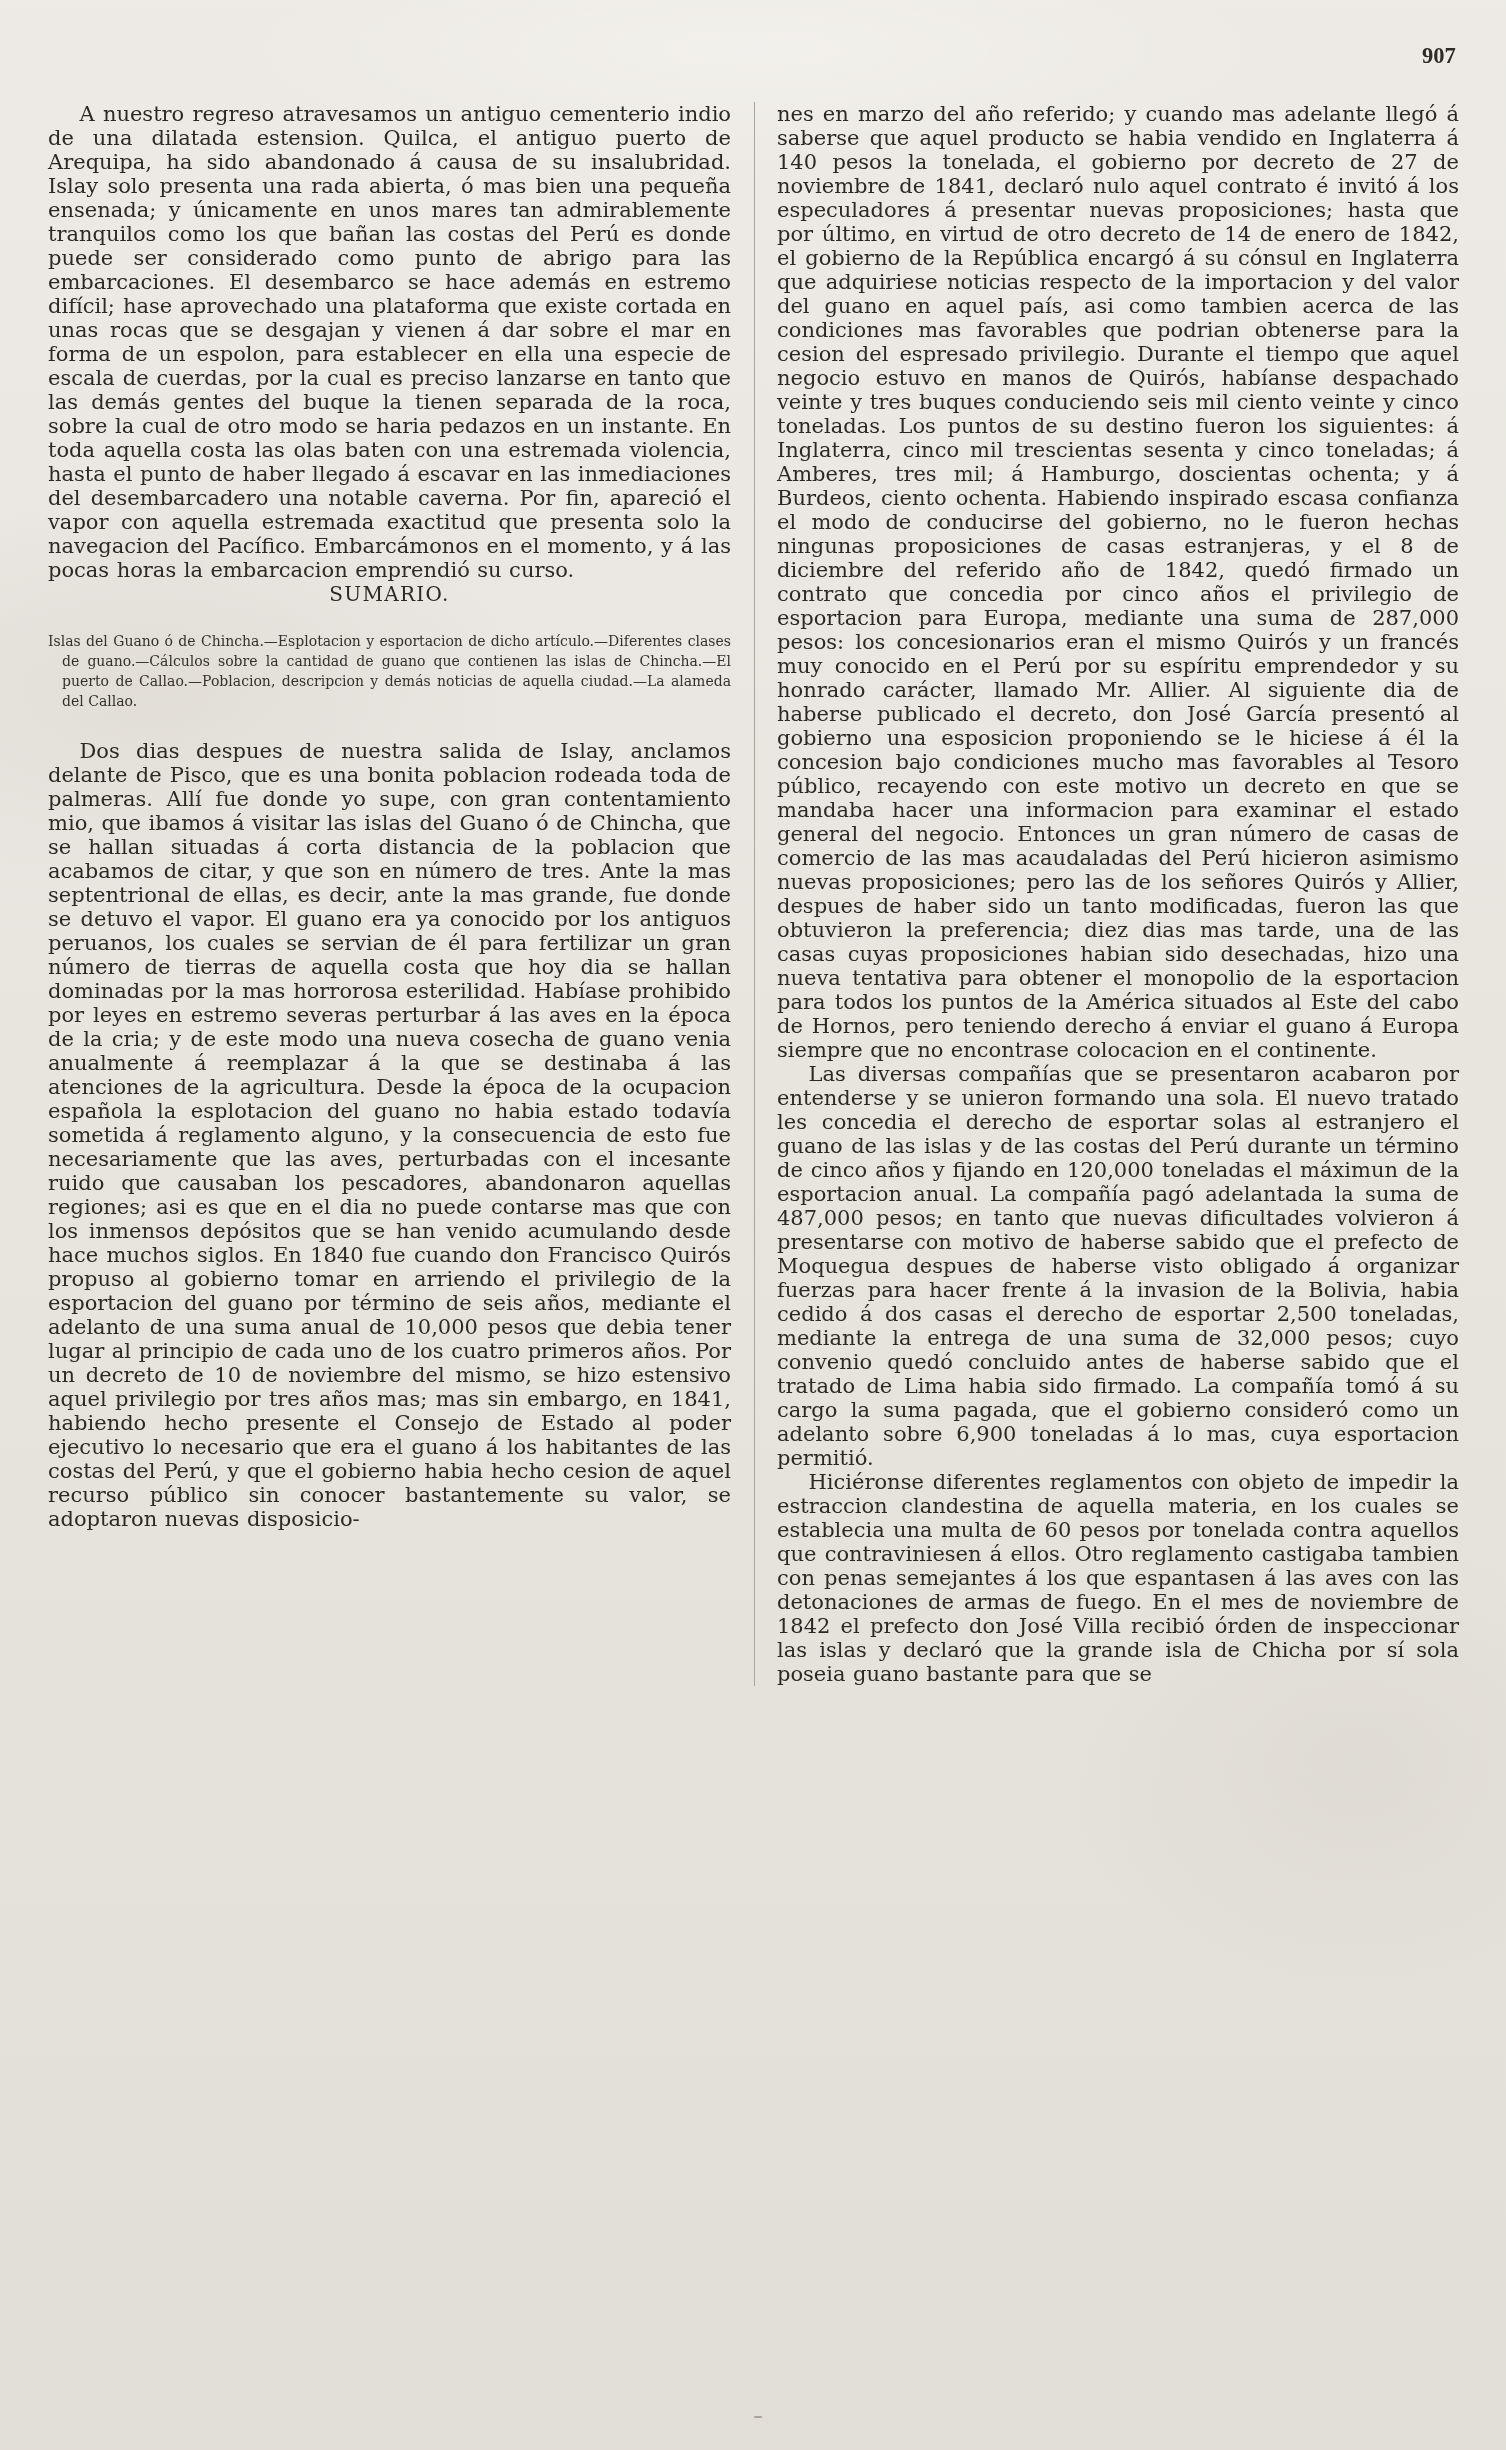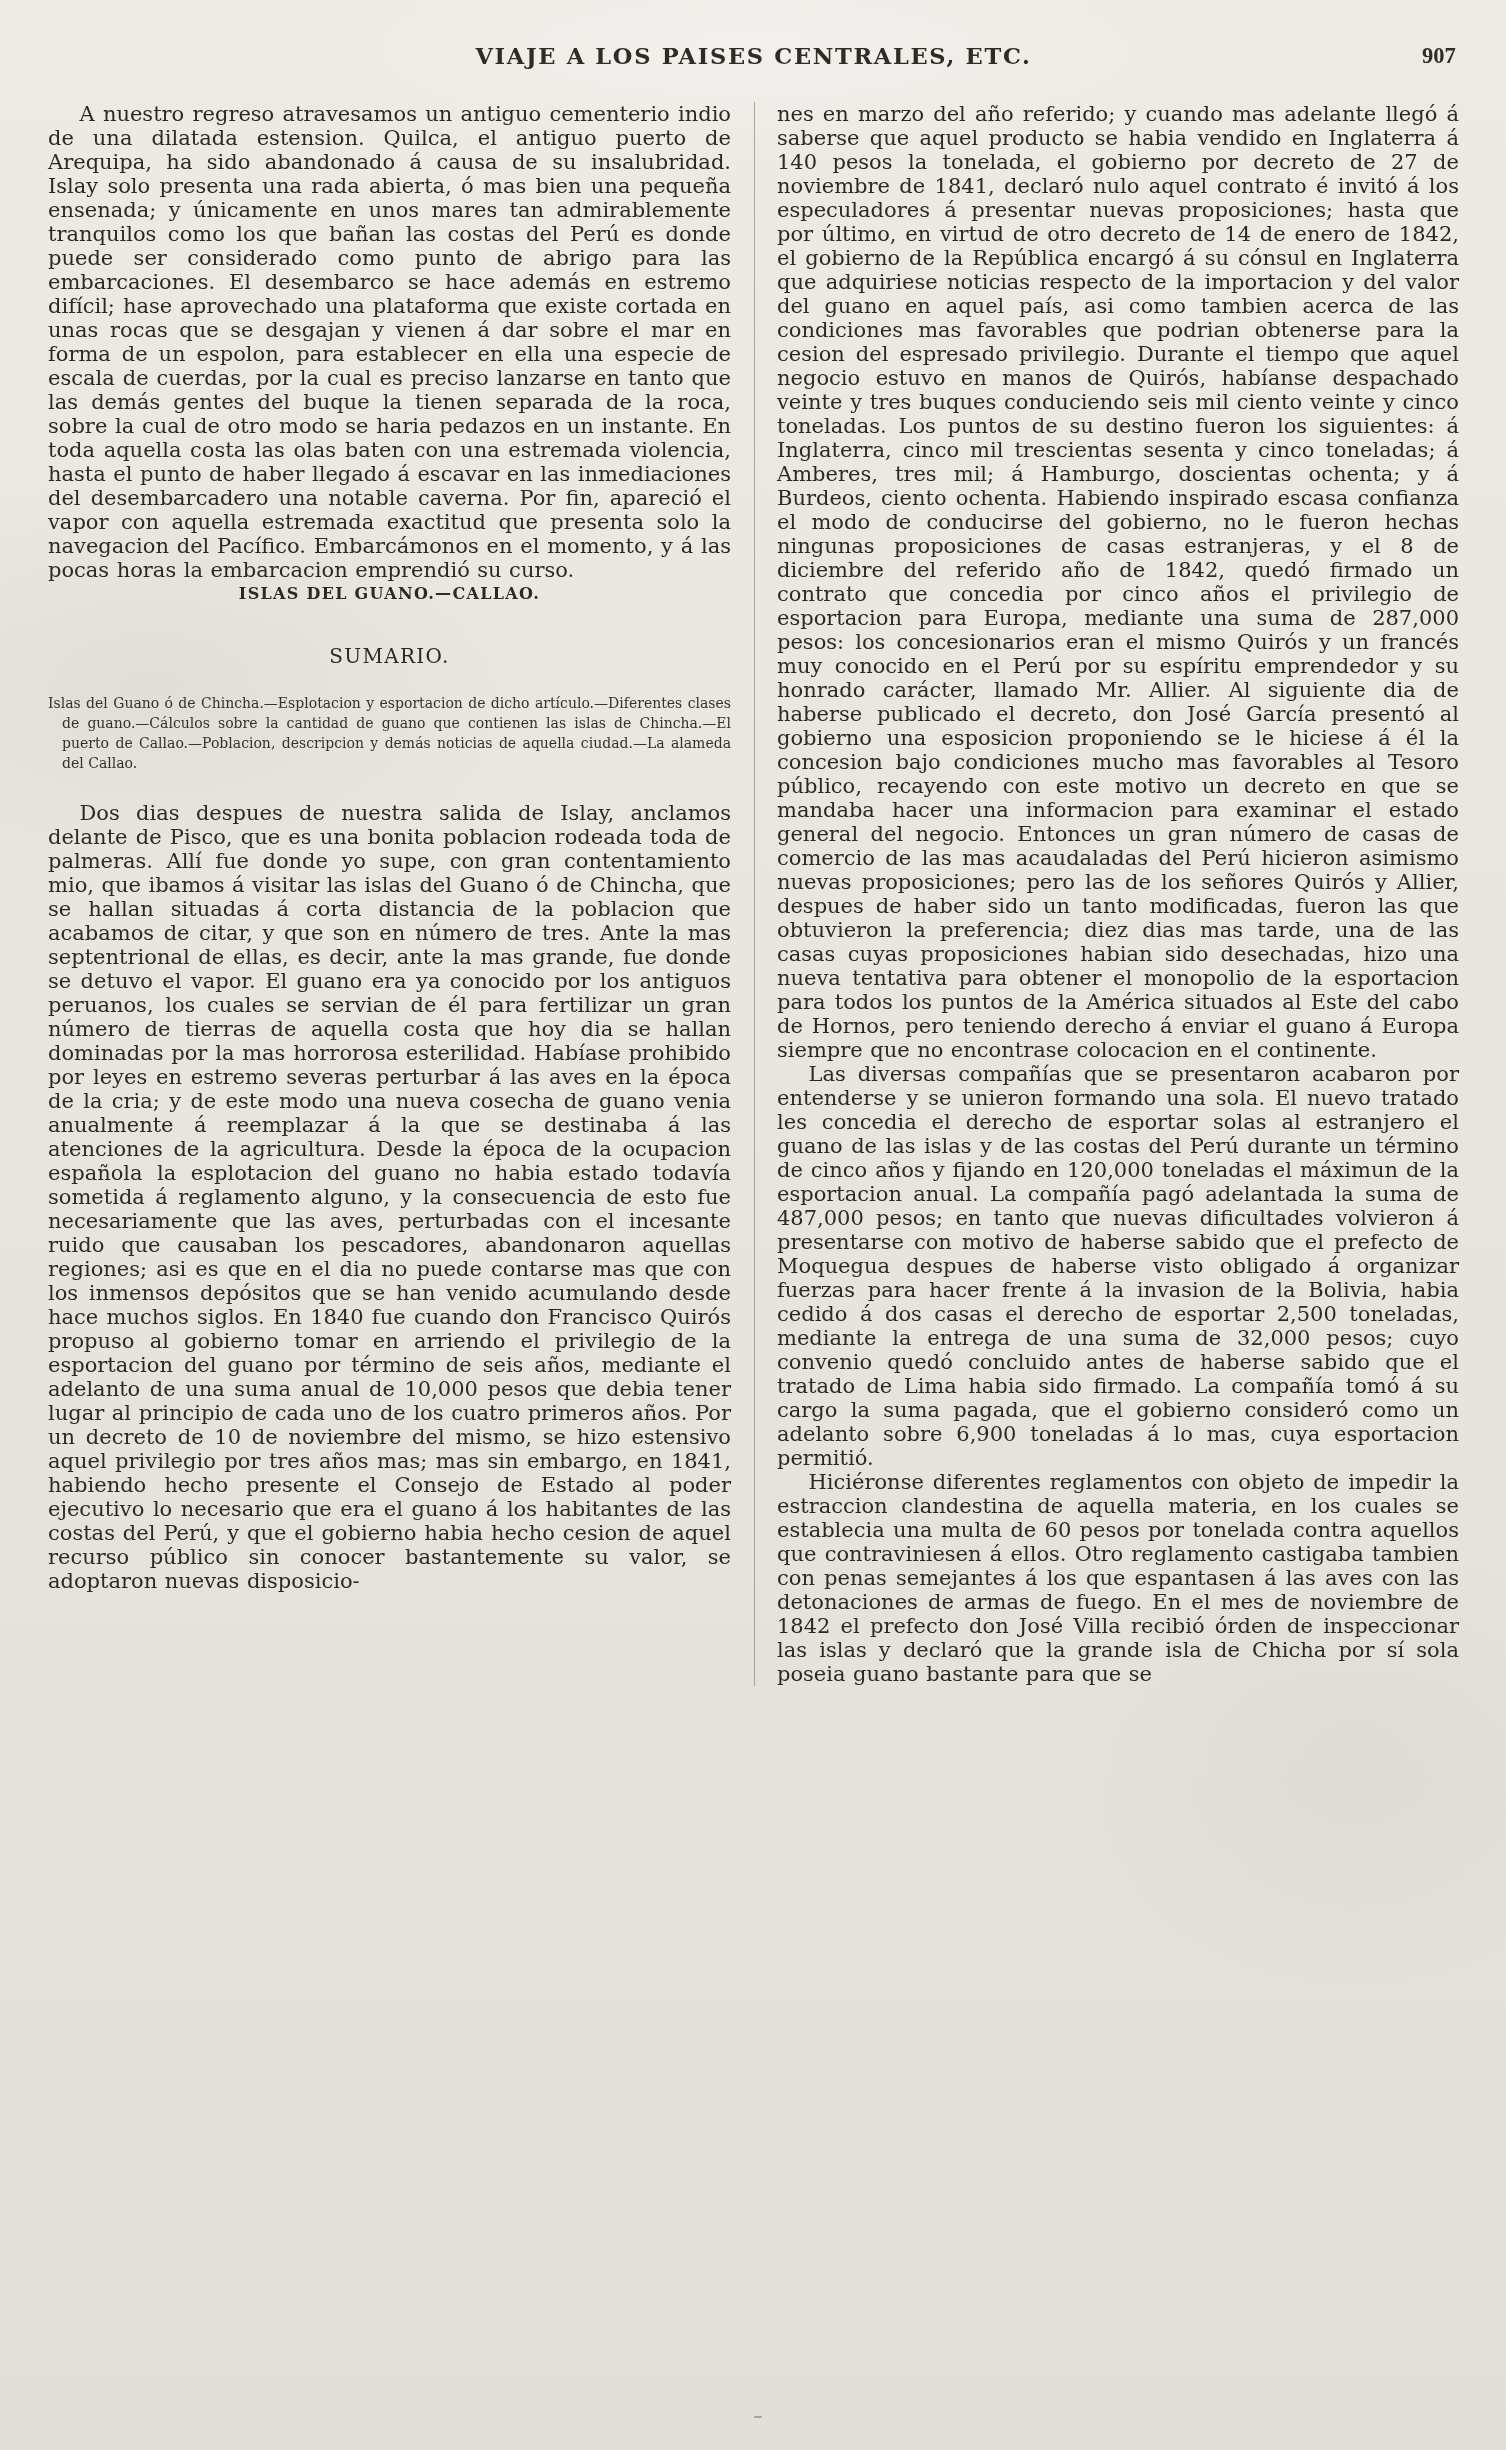--- a/index.html
+++ b/index.html
@@ -110,30 +110,28 @@
     background: rgba(60,55,45,0.35);
     border-radius: 1.7px;
   }
 </style>
 </head>
 <body>
 
 <div class="page">
 
   <header class="page-header">
-    <div class="header-title">VIAJE A LOS PAISES CENTRALES, ETC.</div>
     <div class="page-number">907</div>
   </header>
 
   <div class="columns">
 
     <div class="column column-left">
       <p class="para">A nuestro regreso atravesamos un antiguo cementerio indio de una dilatada estension. Quilca, el antiguo puerto de Arequipa, ha sido abandonado á causa de su insalubridad. Islay solo presenta una rada abierta, ó mas bien una pequeña ensenada; y únicamente en unos mares tan admirablemente tranquilos como los que bañan las costas del Perú es donde puede ser considerado como punto de abrigo para las embarcaciones. El desembarco se hace además en estremo difícil; hase aprovechado una plataforma que existe cortada en unas rocas que se desgajan y vienen á dar sobre el mar en forma de un espolon, para establecer en ella una especie de escala de cuerdas, por la cual es preciso lanzarse en tanto que las demás gentes del buque la tienen separada de la roca, sobre la cual de otro modo se haria pedazos en un instante. En toda aquella costa las olas baten con una estremada violencia, hasta el punto de haber llegado á escavar en las inmediaciones del desembarcadero una notable caverna. Por fin, apareció el vapor con aquella estremada exactitud que presenta solo la navegacion del Pacífico. Embarcámonos en el momento, y á las pocas horas la embarcacion emprendió su curso.</p>
 
-      <h3 class="chapter-subtitle">ISLAS DEL GUANO.—CALLAO.</h3>
       <h3 class="summary-heading">SUMARIO.</h3>
       <p class="summary-text">Islas del Guano ó de Chincha.—Esplotacion y esportacion de dicho artículo.—Diferentes clases de guano.—Cálculos sobre la cantidad de guano que contienen las islas de Chincha.—El puerto de Callao.—Poblacion, descripcion y demás noticias de aquella ciudad.—La alameda del Callao.</p>
 
       <p class="para">Dos dias despues de nuestra salida de Islay, anclamos delante de Pisco, que es una bonita poblacion rodeada toda de palmeras. Allí fue donde yo supe, con gran contentamiento mio, que ibamos á visitar las islas del Guano ó de Chincha, que se hallan situadas á corta distancia de la poblacion que acabamos de citar, y que son en número de tres. Ante la mas septentrional de ellas, es decir, ante la mas grande, fue donde se detuvo el vapor. El guano era ya conocido por los antiguos peruanos, los cuales se servian de él para fertilizar un gran número de tierras de aquella costa que hoy dia se hallan dominadas por la mas horrorosa esterilidad. Habíase prohibido por leyes en estremo severas perturbar á las aves en la época de la cria; y de este modo una nueva cosecha de guano venia anualmente á reemplazar á la que se destinaba á las atenciones de la agricultura. Desde la época de la ocupacion española la esplotacion del guano no habia estado todavía sometida á reglamento alguno, y la consecuencia de esto fue necesariamente que las aves, perturbadas con el incesante ruido que causaban los pescadores, abandonaron aquellas regiones; asi es que en el dia no puede contarse mas que con los inmensos depósitos que se han venido acumulando desde hace muchos siglos. En 1840 fue cuando don Francisco Quirós propuso al gobierno tomar en arriendo el privilegio de la esportacion del guano por término de seis años, mediante el adelanto de una suma anual de 10,000 pesos que debia tener lugar al principio de cada uno de los cuatro primeros años. Por un decreto de 10 de noviembre del mismo, se hizo estensivo aquel privilegio por tres años mas; mas sin embargo, en 1841, habiendo hecho presente el Consejo de Estado al poder ejecutivo lo necesario que era el guano á los habitantes de las costas del Perú, y que el gobierno habia hecho cesion de aquel recurso público sin conocer bastantemente su valor, se adoptaron nuevas disposicio-</p>
     </div>
 
     <div class="column column-right">
       <p class="para no-indent">nes en marzo del año referido; y cuando mas adelante llegó á saberse que aquel producto se habia vendido en Inglaterra á 140 pesos la tonelada, el gobierno por decreto de 27 de noviembre de 1841, declaró nulo aquel contrato é invitó á los especuladores á presentar nuevas proposiciones; hasta que por último, en virtud de otro decreto de 14 de enero de 1842, el gobierno de la República encargó á su cónsul en Inglaterra que adquiriese noticias respecto de la importacion y del valor del guano en aquel país, asi como tambien acerca de las condiciones mas favorables que podrian obtenerse para la cesion del espresado privilegio. Durante el tiempo que aquel negocio estuvo en manos de Quirós, habíanse despachado veinte y tres buques conduciendo seis mil ciento veinte y cinco toneladas. Los puntos de su destino fueron los siguientes: á Inglaterra, cinco mil trescientas sesenta y cinco toneladas; á Amberes, tres mil; á Hamburgo, doscientas ochenta; y á Burdeos, ciento ochenta. Habiendo inspirado escasa confianza el modo de conducirse del gobierno, no le fueron hechas ningunas proposiciones de casas estranjeras, y el 8 de diciembre del referido año de 1842, quedó firmado un contrato que concedia por cinco años el privilegio de esportacion para Europa, mediante una suma de 287,000 pesos: los concesionarios eran el mismo Quirós y un francés muy conocido en el Perú por su espíritu emprendedor y su honrado carácter, llamado Mr. Allier. Al siguiente dia de haberse publicado el decreto, don José García presentó al gobierno una esposicion proponiendo se le hiciese á él la concesion bajo condiciones mucho mas favorables al Tesoro público, recayendo con este motivo un decreto en que se mandaba hacer una informacion para examinar el estado general del negocio. Entonces un gran número de casas de comercio de las mas acaudaladas del Perú hicieron asimismo nuevas proposiciones; pero las de los señores Quirós y Allier, despues de haber sido un tanto modificadas, fueron las que obtuvieron la preferencia; diez dias mas tarde, una de las casas cuyas proposiciones habian sido desechadas, hizo una nueva tentativa para obtener el monopolio de la esportacion para todos los puntos de la América situados al Este del cabo de Hornos, pero teniendo derecho á enviar el guano á Europa siempre que no encontrase colocacion en el continente.</p>
       <p class="para">Las diversas compañías que se presentaron acabaron por entenderse y se unieron formando una sola. El nuevo tratado les concedia el derecho de esportar solas al estranjero el guano de las islas y de las costas del Perú durante un término de cinco años y fijando en 120,000 toneladas el máximun de la esportacion anual. La compañía pagó adelantada la suma de 487,000 pesos; en tanto que nuevas dificultades volvieron á presentarse con motivo de haberse sabido que el prefecto de Moquegua despues de haberse visto obligado á organizar fuerzas para hacer frente á la invasion de la Bolivia, habia cedido á dos casas el derecho de esportar 2,500 toneladas, mediante la entrega de una suma de 32,000 pesos; cuyo convenio quedó concluido antes de haberse sabido que el tratado de Lima habia sido firmado. La compañía tomó á su cargo la suma pagada, que el gobierno consideró como un adelanto sobre 6,900 toneladas á lo mas, cuya esportacion permitió.</p>
       <p class="para">Hiciéronse diferentes reglamentos con objeto de impedir la estraccion clandestina de aquella materia, en los cuales se establecia una multa de 60 pesos por tonelada contra aquellos que contraviniesen á ellos. Otro reglamento castigaba tambien con penas semejantes á los que espantasen á las aves con las detonaciones de armas de fuego. En el mes de noviembre de 1842 el prefecto don José Villa recibió órden de inspeccionar las islas y declaró que la grande isla de Chicha por sí sola poseia guano bastante para que se</p>

